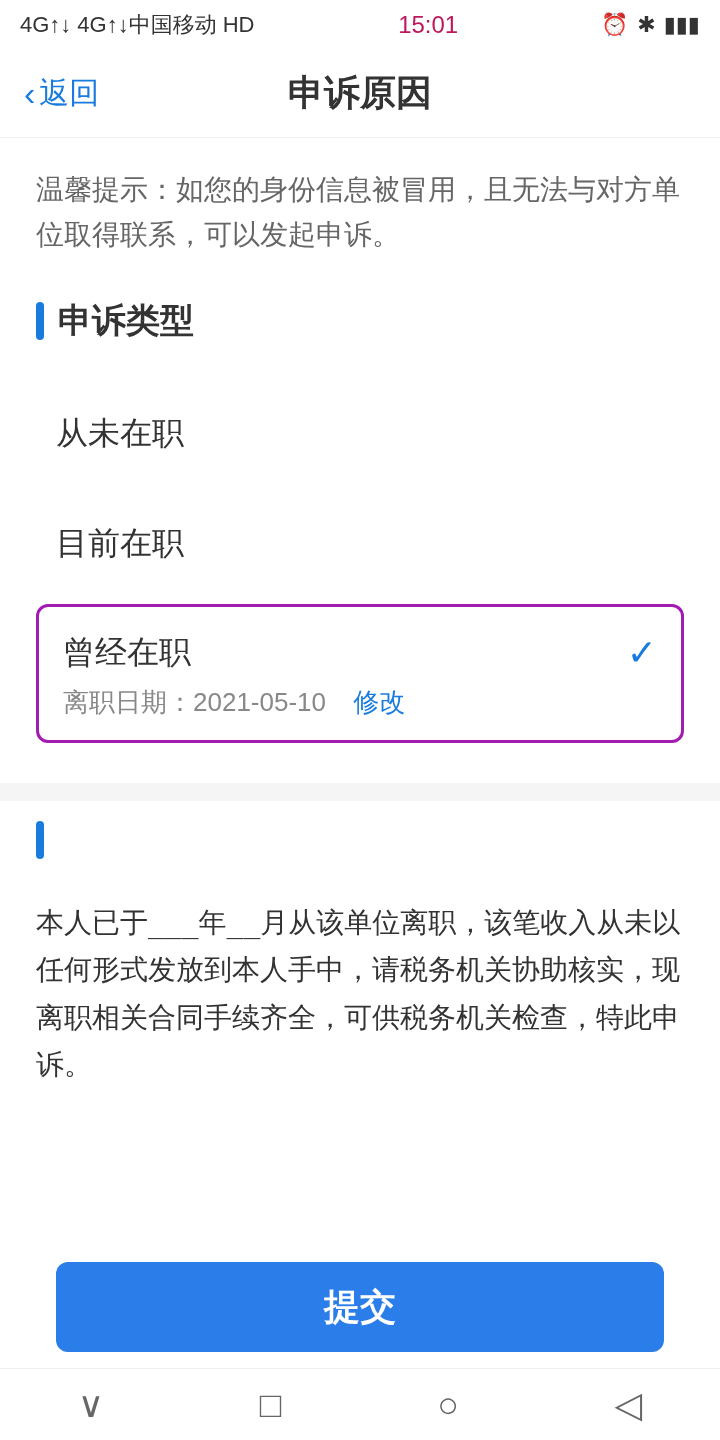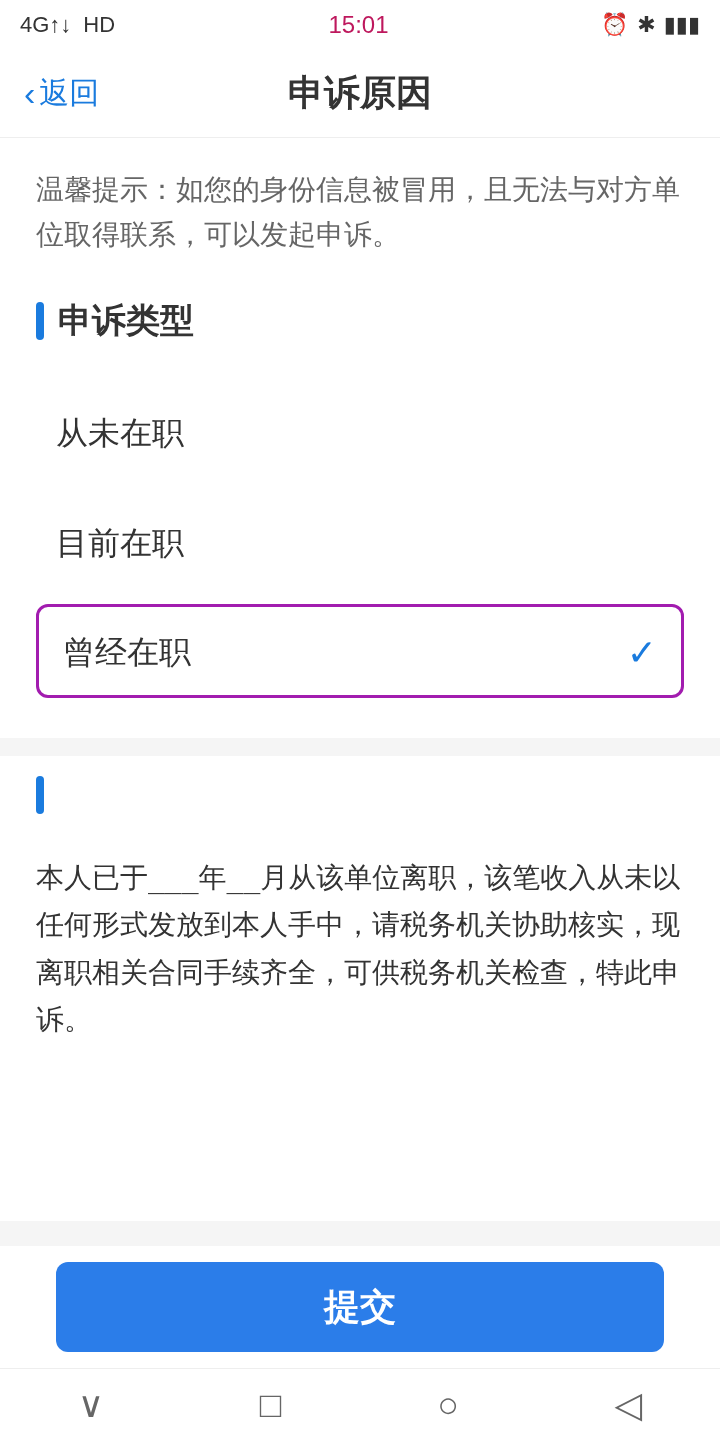--- a/index.html
+++ b/index.html
@@ -20,21 +20,21 @@
       height: 50px;
       background: #fff;
       display: flex;
       align-items: center;
       justify-content: space-between;
       padding: 0 20px;
     }
     .status-left {
       display: flex;
       align-items: center;
-      gap: 12px;
+      gap: 6px;
       font-size: 22px;
       color: #333;
     }
     .status-center {
       font-size: 24px;
       font-weight: 500;
       color: #be185d;
     }
     .status-right {
       display: flex;
@@ -227,20 +227,21 @@
       color: #666;
       cursor: pointer;
     }
   </style>
 </head>
 <body>
 
 <div class="status-bar">
   <div class="status-left">
     <span>4G↑↓</span>
+    <span>4G↑↓中国移动</span>
     <span>HD</span>
   </div>
   <div class="status-center">15:01</div>
   <div class="status-right">
     <span>⏰</span>
     <span>✱</span>
     <span>▮▮▮</span>
   </div>
 </div>
 
@@ -273,20 +274,24 @@
       <div class="option-item-header">
         <span class="option-item-title">目前在职</span>
       </div>
     </div>
 
     <div class="option-item selected">
       <div class="option-item-header">
         <span class="option-item-title">曾经在职</span>
         <span class="check-icon">✓</span>
       </div>
+      <div class="option-sub">
+        <span>离职日期：2021-05-10</span>
+        <span class="modify-link">修改</span>
+      </div>
     </div>
 
   </div>
 
   <div class="section-divider"></div>
 
   <div class="desc-section">
     <div class="section-title">
       <div class="section-bar"></div>
     </div>

